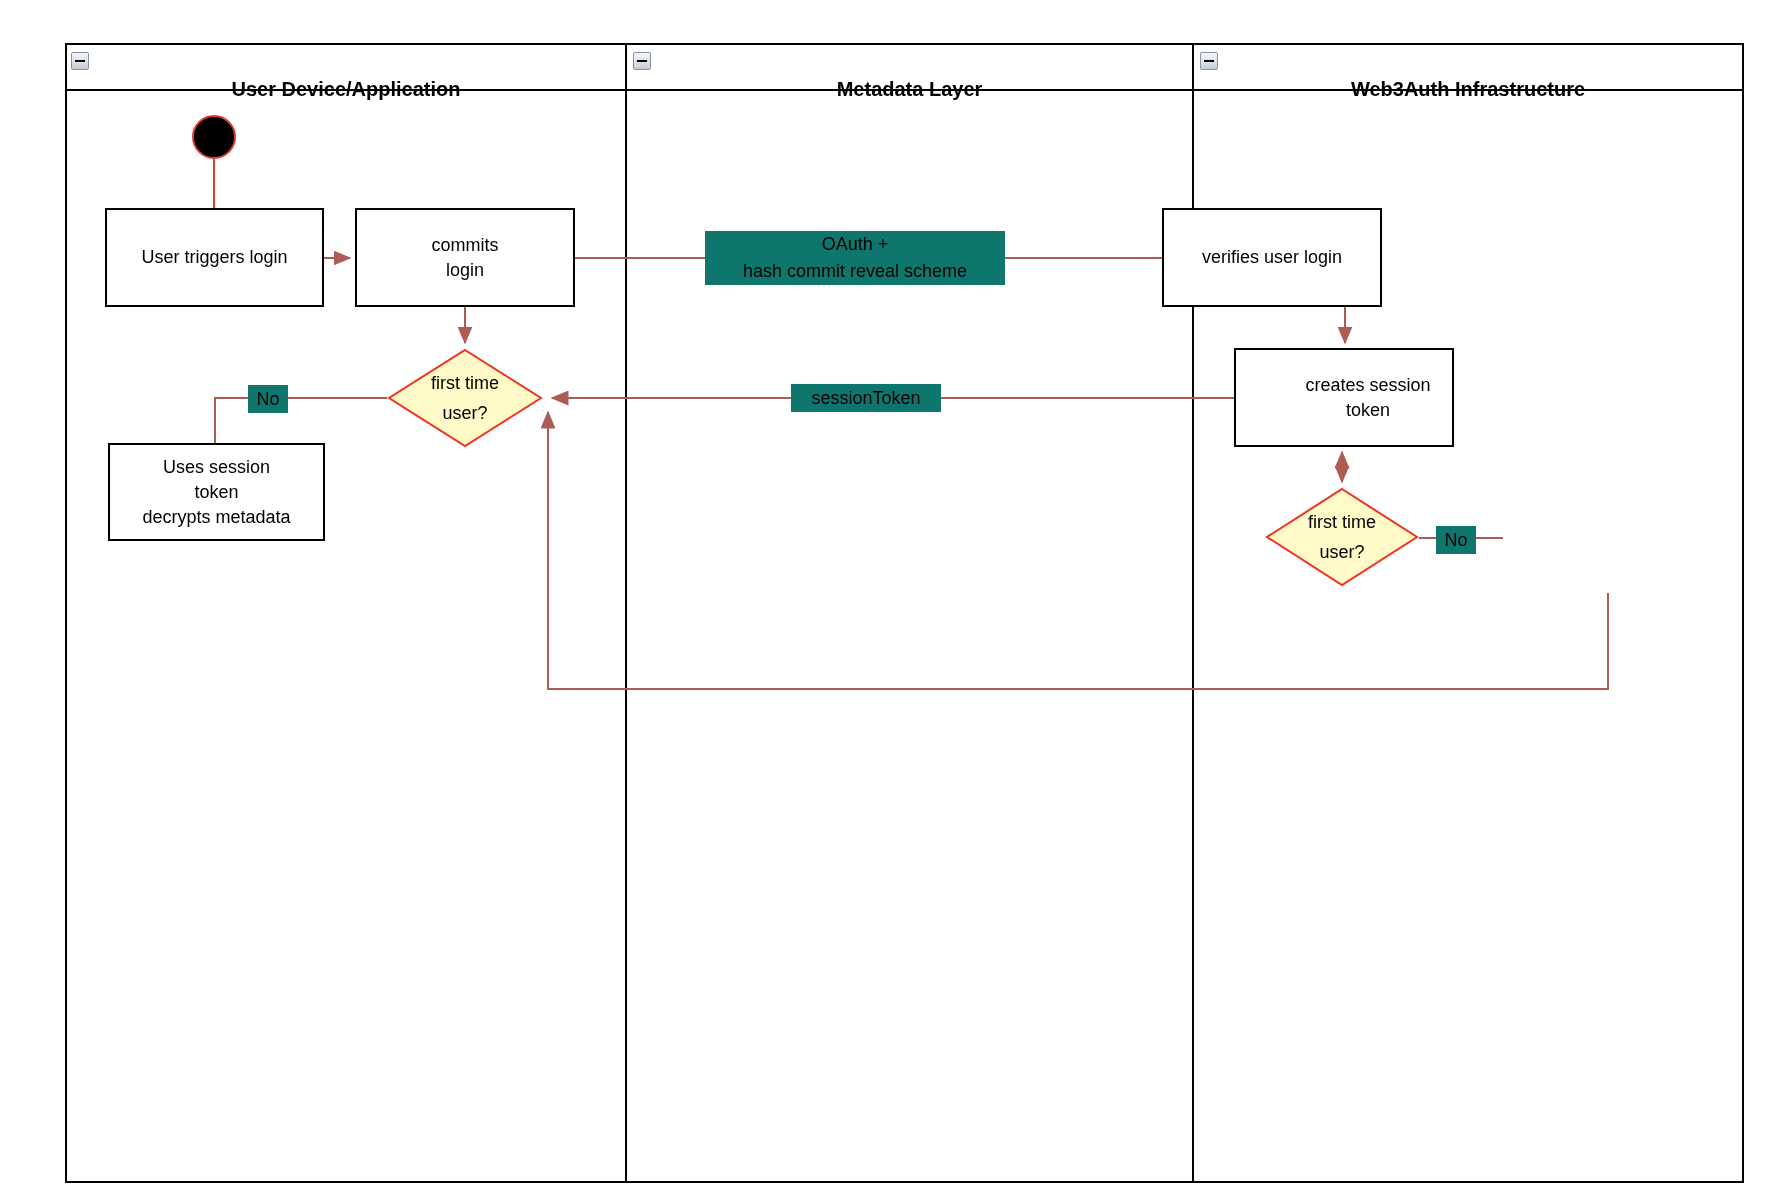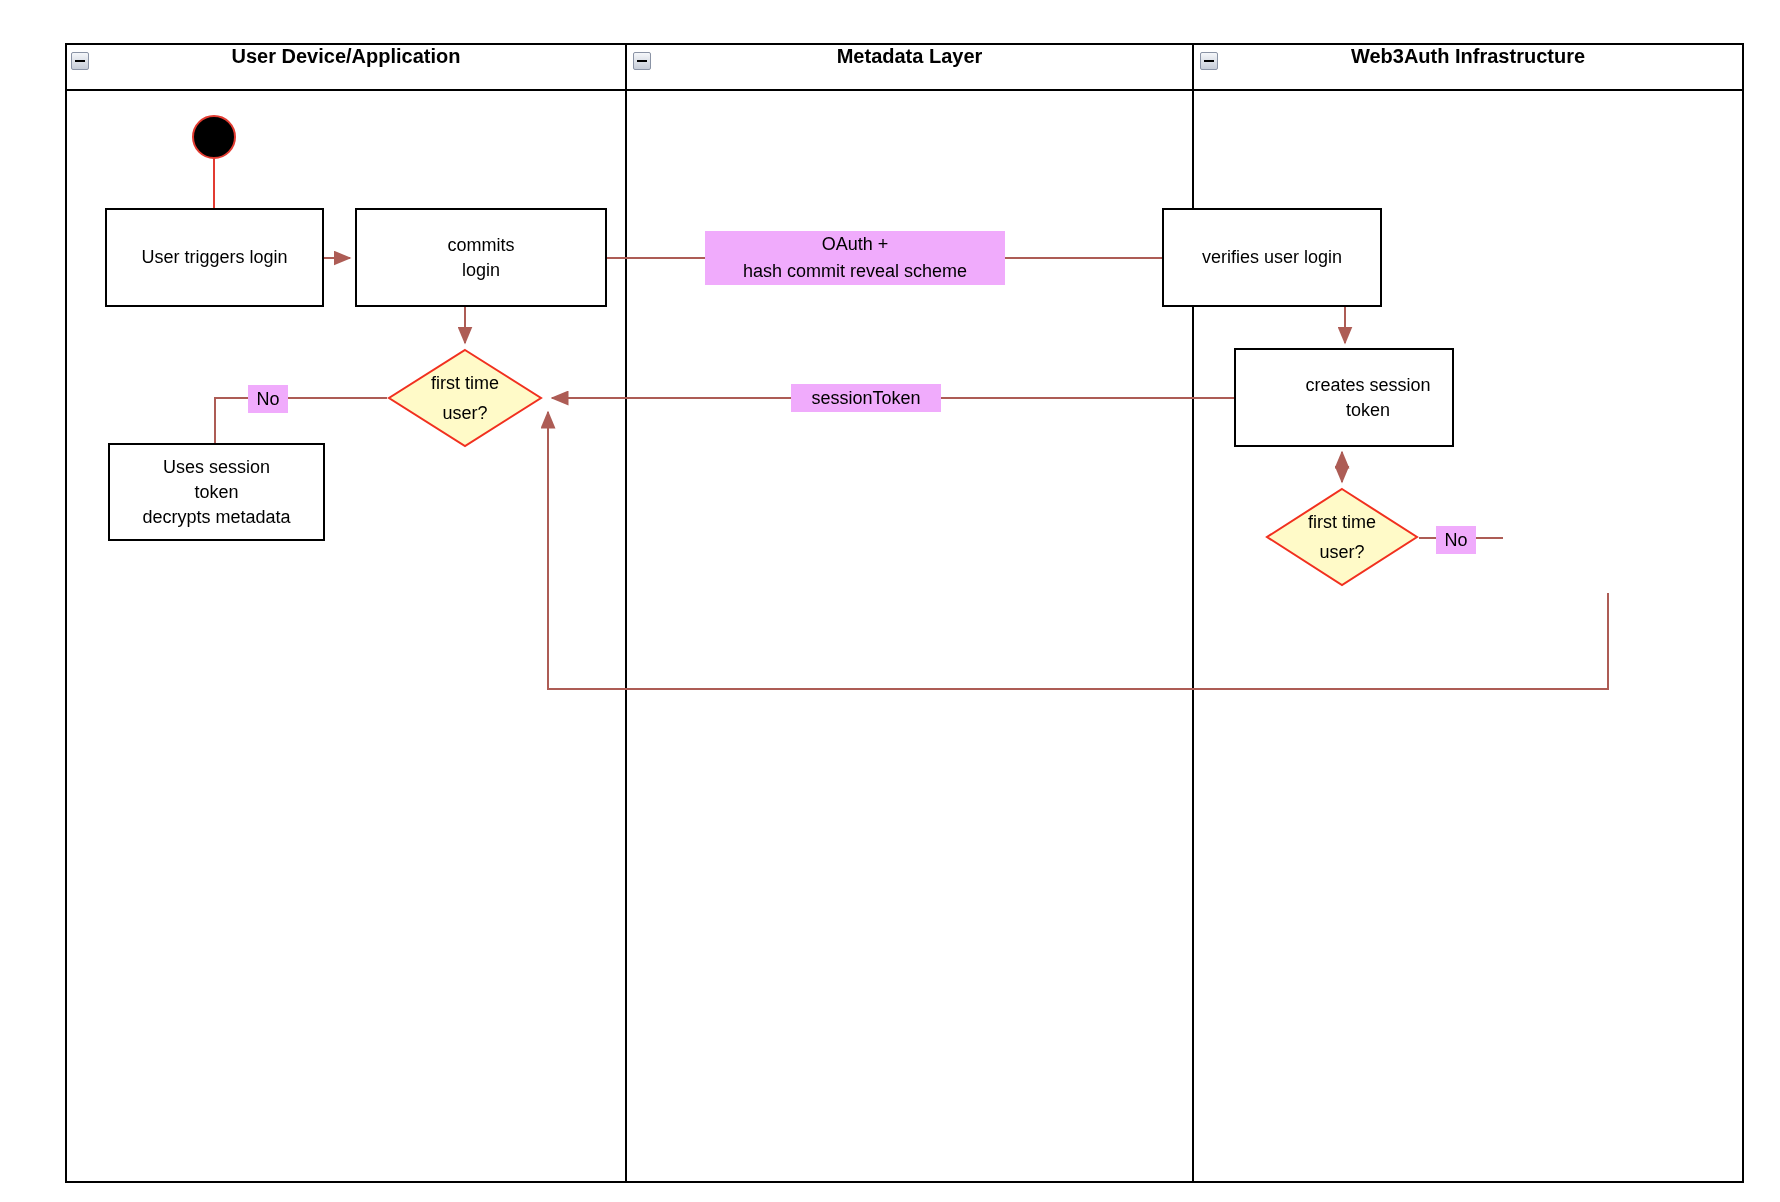--- a/index.html
+++ b/index.html
@@ -4,21 +4,21 @@
 <style>
   html,body{margin:0;padding:0;background:#ffffff;}
   .canvas{
     position:relative;width:1780px;height:1202px;background:#ffffff;
     font-family:"Liberation Sans","DejaVu Sans",sans-serif;color:#000;
     overflow:hidden;
   }
   .pool{position:absolute;left:65px;top:43px;width:1675px;height:1136px;border:2px solid #000;background:#fff;}
   .vsep{position:absolute;top:0;width:2px;height:100%;background:#000;}
   .hsep{position:absolute;left:0;top:44px;width:100%;height:2px;background:#000;}
-  .lane-header{position:absolute;top:0;height:56px;display:flex;align-items:flex-start;justify-content:center;}
+  .lane-header{position:absolute;top:0;height:56px;display:flex;align-items:flex-end;justify-content:center;}
   .lane-title{font-weight:bold;font-size:20px;}
   .collapse-btn{
     position:absolute;top:7px;width:18px;height:18px;box-sizing:border-box;
     border:1px solid #8a93a5;border-radius:2px;
     background:linear-gradient(#f5f7fa,#c7cdd8);
     display:flex;align-items:center;justify-content:center;cursor:pointer;
   }
   .collapse-btn .minus{width:10px;height:2px;background:#000;}
   .edges{position:absolute;left:0;top:0;width:1780px;height:1202px;overflow:visible;}
   .node{
@@ -31,21 +31,21 @@
     background:#000;box-sizing:border-box;border:2px solid #e23b31;
   }
   .decision{position:absolute;}
   .decision svg{position:absolute;left:0;top:0;overflow:visible;}
   .decision .dlabel{
     position:absolute;left:0;top:0;width:100%;height:100%;
     display:flex;align-items:center;justify-content:center;text-align:center;
     font-size:18px;line-height:30px;white-space:pre-line;
   }
   .edge-label{
-    position:absolute;background:#f0abfc;text-align:center;
+    position:absolute;background:#0f766e;text-align:center;
     font-size:18px;line-height:27px;white-space:pre-line;
   }
   .edge-label.small{line-height:28px;}
 </style>
 </head>
 <body>
 
 <div class="canvas">
 
   <div class="pool">
@@ -113,21 +113,21 @@
       <path d="M1608,593 L1608,689 L548,689 L548,412" fill="none" stroke-width="2" marker-end="url(#ah)" stroke="#ad5c55"></path>
     </g>
   </svg>
 
   <div class="start-node" style="left:192px;top:115px;"></div>
 
   <div class="node" style="left:105px;top:208px;width:219px;height:99px;">
     <span>User triggers login</span>
   </div>
 
-  <div class="node" style="left:355px;top:208px;width:252px;height:99px;">
+  <div class="node" style="left:355px;top:208px;width:220px;height:99px;">
     <span>commits
 login</span>
   </div>
 
   <div class="node" style="left:108px;top:443px;width:217px;height:98px;">
     <span>Uses session
 token
 decrypts metadata</span>
   </div>
 

